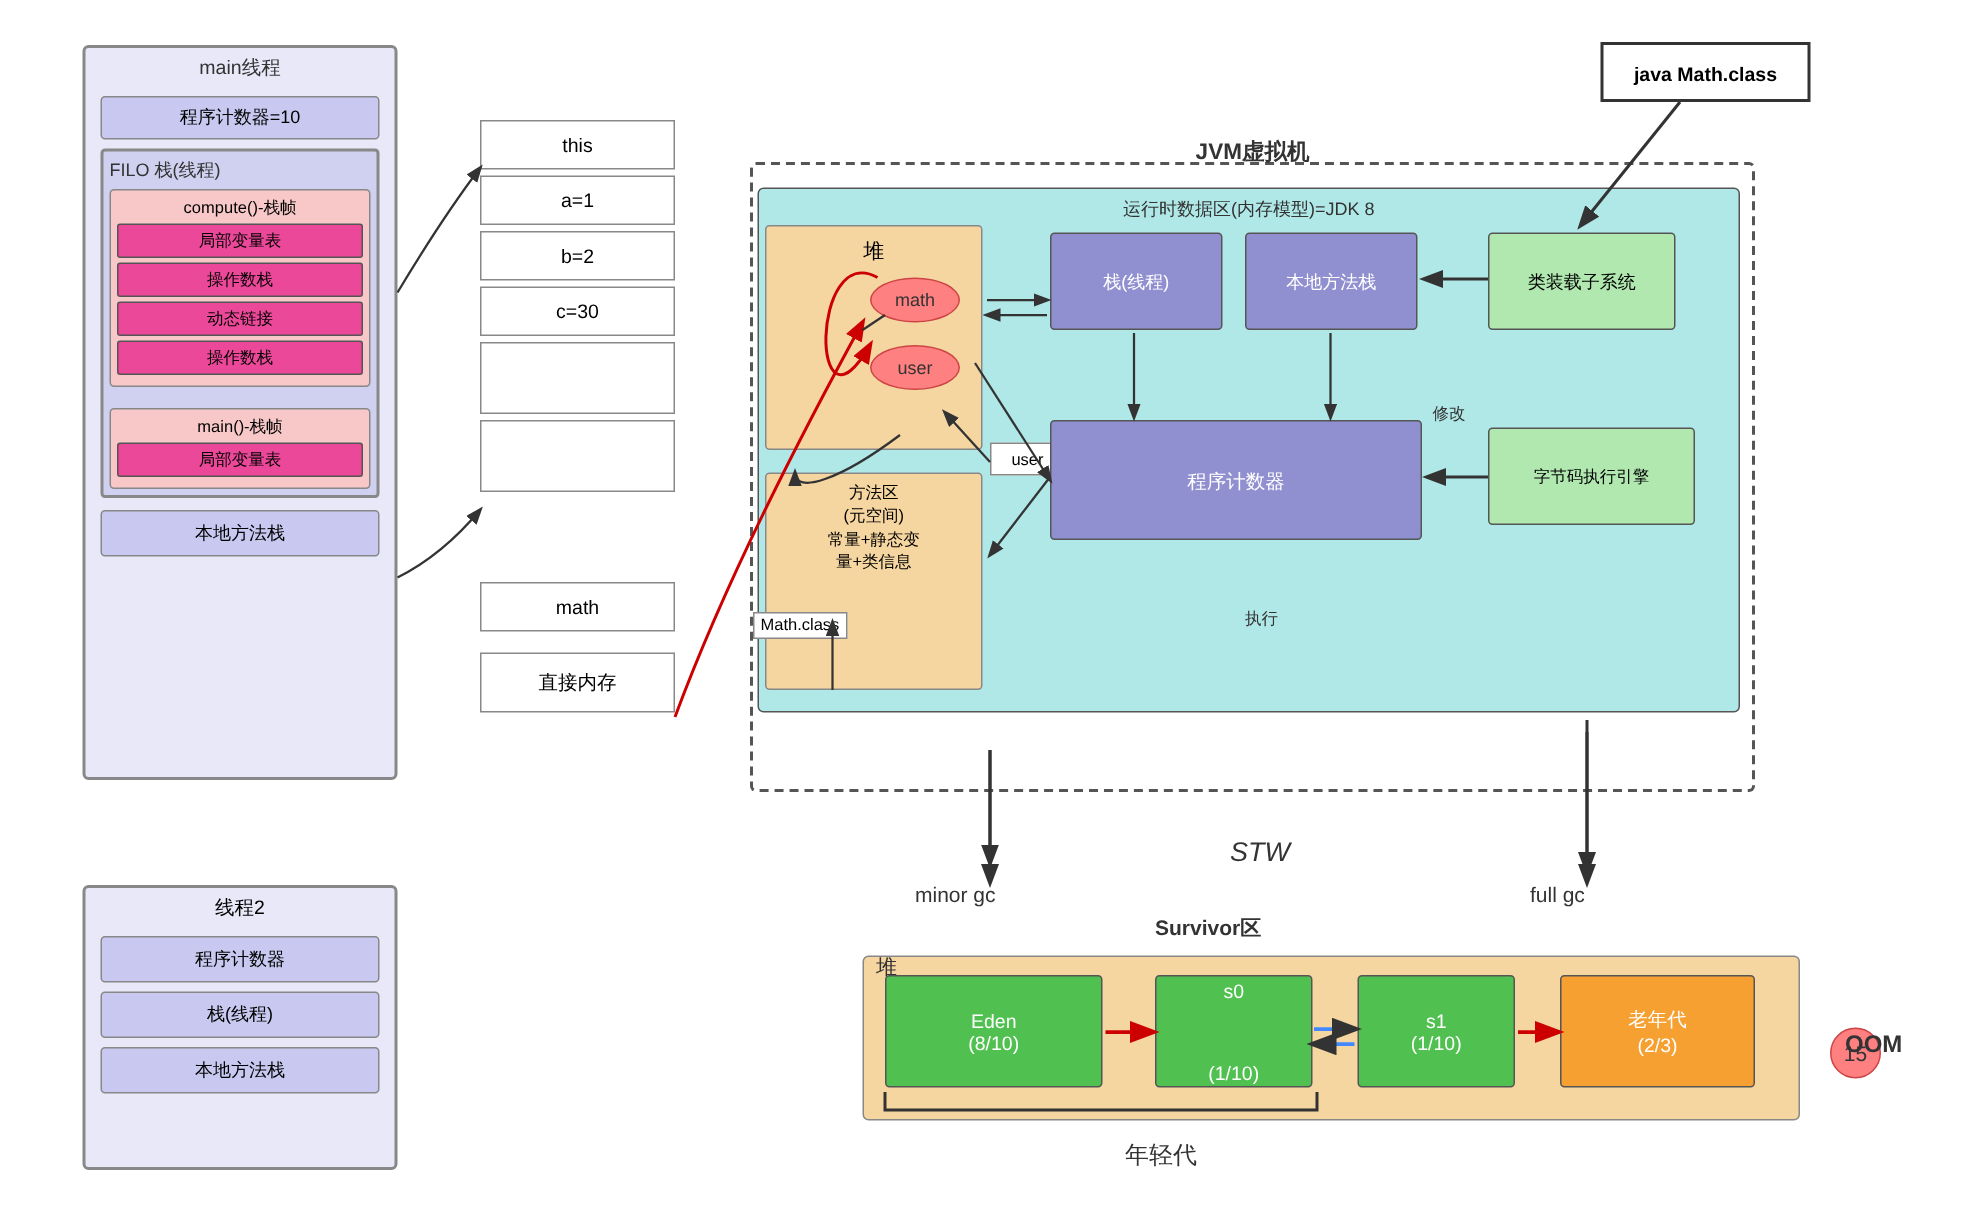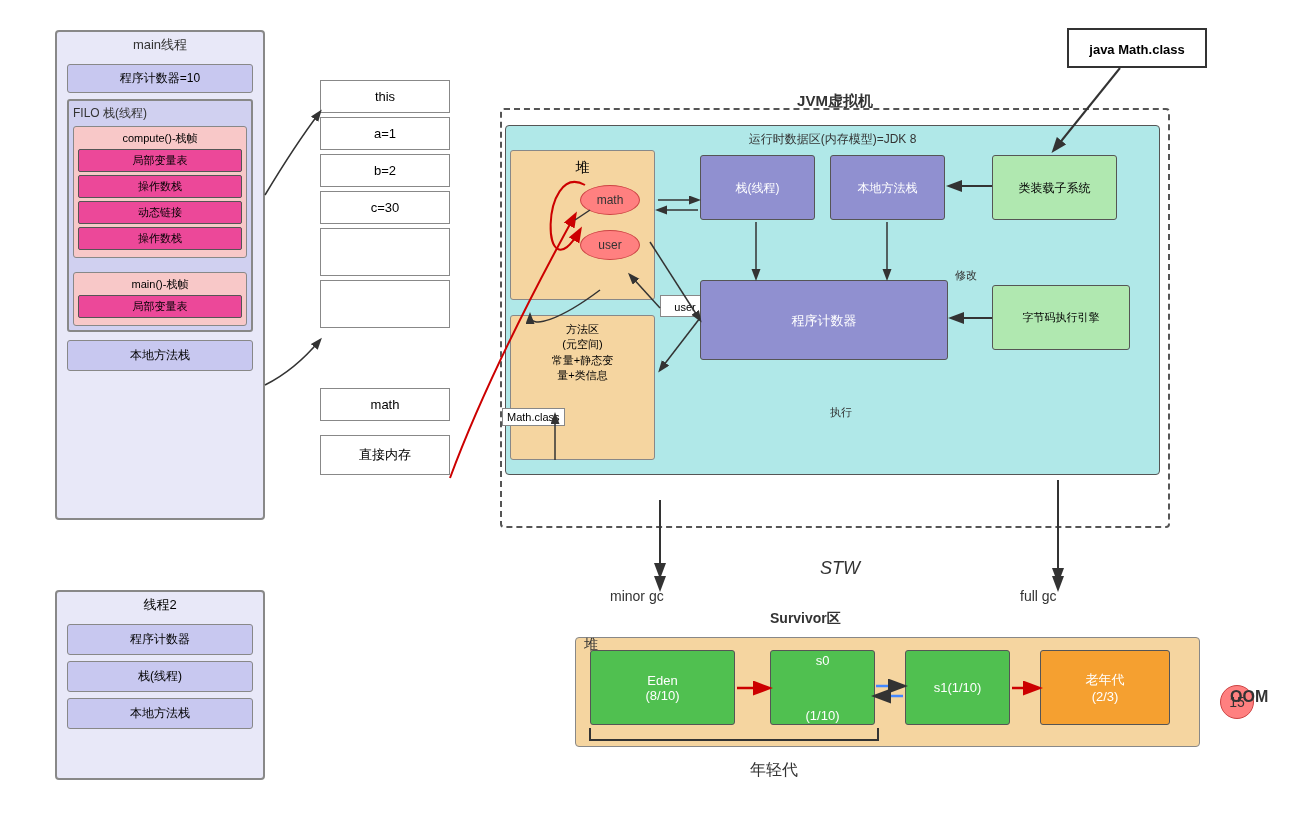--- a/index.html
+++ b/index.html
@@ -251,21 +251,21 @@
       gap: 40px;
     }
     
     .s1-box {
       position: absolute;
       left: 905px; top: 650px;
       width: 105px; height: 75px;
       background: #50c050;
       border: 1px solid #555;
       text-align: center;
-      display: flex; flex-direction: row;
+      display: flex; flex-direction: column;
       align-items: center; justify-content: center;
       font-size: 13px;
       border-radius: 3px;
       color: #fff;
     }
     
     .old-gen-box {
       position: absolute;
       left: 1040px; top: 650px;
       width: 130px; height: 75px;

